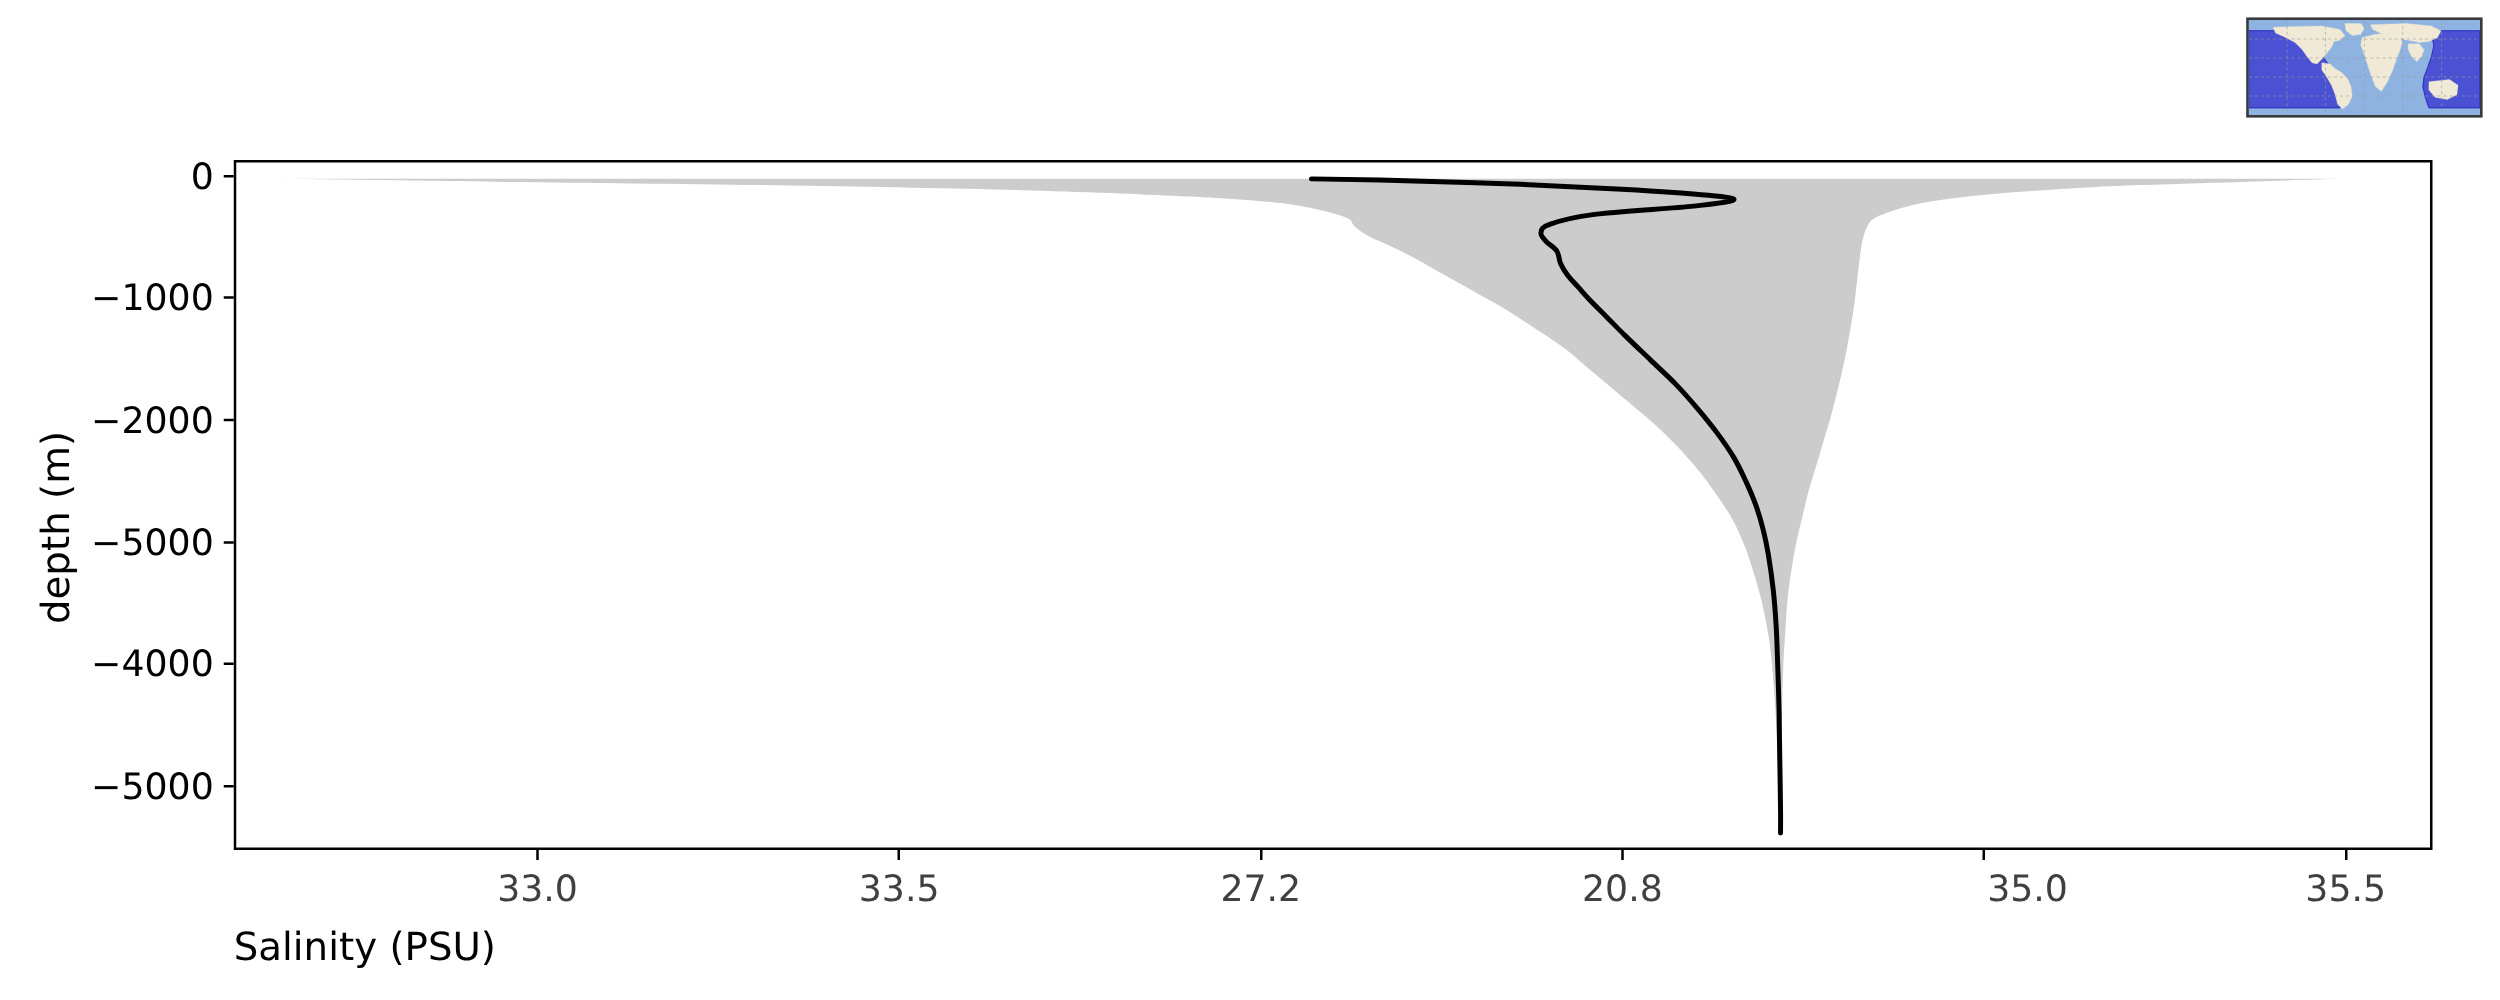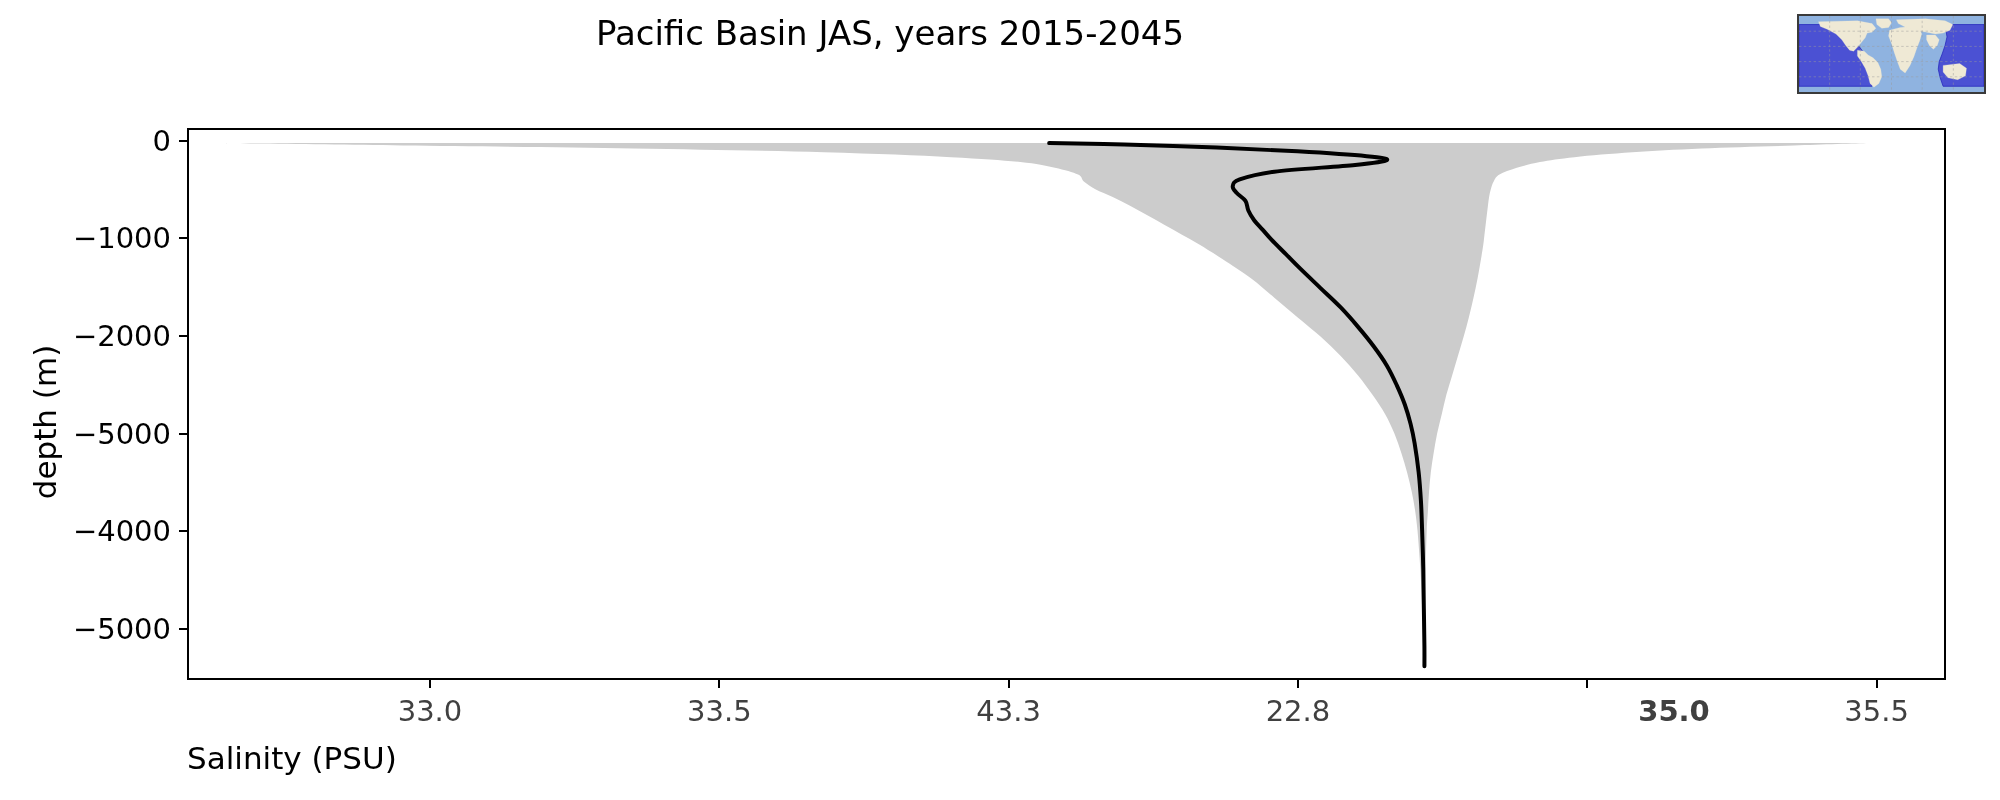--- a/index.html
+++ b/index.html
@@ -136,41 +136,40 @@
     height: 100%;
     display: block;
   }
 </style>
 </head>
 <body>
 
 <div id="figure">
 
   <div id="title-block">
-    <span class="tline">Pacific Basin JAS, years 2015-2045</span>
   </div>
 
   <div id="axes">
     <svg id="plot-svg" viewBox="0 0 1759 552" preserveAspectRatio="none">
       <path id="band-path" fill="#cccccc" stroke="none" d="M 28.93 13.19 C 59.79 13.60, 144.65 14.74, 214.09 15.63 C 283.52 16.53, 375.14 17.42, 445.54 18.56 C 515.93 19.70, 583.44 21.01, 636.48 22.47 C 689.52 23.94, 730.99 25.73, 763.78 27.36 C 796.56 28.98, 815.85 30.45, 833.21 32.24 C 850.57 34.03, 858.28 35.99, 867.93 38.10 C 877.57 40.22, 886.25 42.66, 891.07 44.94 C 895.89 47.22, 893.97 49.34, 896.86 51.78 C 899.75 54.22, 903.61 56.99, 908.43 59.60 C 913.25 62.20, 920.00 64.64, 925.79 67.41 C 931.58 70.18, 937.36 73.11, 943.15 76.21 C 948.93 79.30, 954.72 82.72, 960.51 85.98 C 966.29 89.23, 972.08 92.49, 977.87 95.75 C 983.65 99.00, 989.44 102.26, 995.22 105.52 C 1001.01 108.77, 1005.83 111.21, 1012.58 115.28 C 1019.33 119.36, 1027.05 124.24, 1035.73 129.94 C 1044.41 135.64, 1055.98 142.97, 1064.66 149.48 C 1073.34 155.99, 1080.09 162.51, 1087.80 169.02 C 1095.52 175.53, 1103.23 182.05, 1110.95 188.56 C 1118.66 195.07, 1126.86 201.59, 1134.09 208.10 C 1141.32 214.61, 1148.08 221.13, 1154.34 227.64 C 1160.61 234.15, 1166.40 240.67, 1171.70 247.18 C 1177.01 253.69, 1181.64 260.21, 1186.17 266.72 C 1190.70 273.23, 1195.23 279.75, 1198.90 286.26 C 1202.56 292.77, 1205.46 299.28, 1208.16 305.80 C 1210.86 312.31, 1212.98 318.82, 1215.10 325.34 C 1217.22 331.85, 1219.15 338.36, 1220.88 344.88 C 1222.62 351.39, 1224.16 357.90, 1225.51 364.42 C 1226.86 370.93, 1228.02 377.44, 1228.99 383.96 C 1229.95 390.47, 1230.43 393.73, 1231.30 403.50 C 1232.17 413.27, 1233.42 429.55, 1234.19 442.58 C 1234.96 455.60, 1235.45 468.63, 1235.93 481.66 C 1236.41 494.68, 1236.89 510.97, 1237.09 520.74 C 1237.28 530.51, 1237.09 537.02, 1237.09 540.28 L 1238.24 540.28  1238.24 540.28 C 1238.34 537.02, 1238.73 530.51, 1238.82 520.74 C 1238.92 510.97, 1238.73 494.68, 1238.82 481.66 C 1238.92 468.63, 1239.11 455.60, 1239.40 442.58 C 1239.69 429.55, 1240.17 413.27, 1240.56 403.50 C 1240.94 393.73, 1241.33 390.47, 1241.72 383.96 C 1242.10 377.44, 1242.39 370.93, 1242.87 364.42 C 1243.35 357.90, 1243.84 351.39, 1244.61 344.88 C 1245.38 338.36, 1246.44 331.85, 1247.50 325.34 C 1248.56 318.82, 1249.62 312.31, 1250.97 305.80 C 1252.32 299.28, 1254.06 292.77, 1255.60 286.26 C 1257.14 279.75, 1258.50 273.23, 1260.23 266.72 C 1261.97 260.21, 1264.09 253.69, 1266.02 247.18 C 1267.95 240.67, 1269.87 234.15, 1271.80 227.64 C 1273.73 221.13, 1275.76 214.61, 1277.59 208.10 C 1279.42 201.59, 1281.16 195.07, 1282.80 188.56 C 1284.44 182.05, 1285.98 175.53, 1287.43 169.02 C 1288.87 162.51, 1290.22 155.99, 1291.48 149.48 C 1292.73 142.97, 1293.98 135.64, 1294.95 129.94 C 1295.91 124.24, 1296.68 119.36, 1297.26 115.28 C 1297.84 111.21, 1298.03 108.77, 1298.42 105.52 C 1298.81 102.26, 1299.19 99.00, 1299.58 95.75 C 1299.96 92.49, 1300.35 89.23, 1300.73 85.98 C 1301.12 82.72, 1301.51 79.30, 1301.89 76.21 C 1302.28 73.11, 1302.57 70.18, 1303.05 67.41 C 1303.53 64.64, 1304.01 62.20, 1304.78 59.60 C 1305.56 56.99, 1306.23 54.22, 1307.68 51.78 C 1309.12 49.34, 1309.61 47.22, 1313.46 44.94 C 1317.32 42.66, 1324.07 40.22, 1330.82 38.10 C 1337.57 35.99, 1344.32 34.03, 1353.97 32.24 C 1363.61 30.45, 1373.25 28.98, 1388.68 27.36 C 1404.11 25.73, 1425.33 23.94, 1446.55 22.47 C 1467.76 21.01, 1488.98 19.70, 1515.98 18.56 C 1542.98 17.42, 1580.59 16.53, 1608.56 15.63 C 1636.53 14.74, 1671.24 13.60, 1683.78 13.19 Z"></path>
       <path id="mean-path" fill="none" stroke="#000000" stroke-width="4" stroke-linecap="round" stroke-linejoin="round" d="M 862.14 13.19 C 874.68 13.43, 909.40 13.92, 937.36 14.65 C 965.33 15.39, 1001.01 16.45, 1029.94 17.59 C 1058.87 18.73, 1085.87 20.03, 1110.95 21.49 C 1136.02 22.96, 1165.43 24.91, 1180.38 26.38 C 1195.33 27.84, 1202.56 28.82, 1200.63 30.29 C 1198.70 31.75, 1187.61 33.22, 1168.81 35.17 C 1150.00 37.13, 1107.09 39.57, 1087.80 42.01 C 1068.52 44.45, 1060.03 47.38, 1053.09 49.83 C 1046.14 52.27, 1046.62 54.39, 1046.14 56.67 C 1045.66 58.95, 1048.07 61.06, 1050.19 63.50 C 1052.31 65.95, 1056.94 68.39, 1058.87 71.32 C 1060.80 74.25, 1060.32 77.83, 1061.76 81.09 C 1063.21 84.35, 1065.14 87.60, 1067.55 90.86 C 1069.96 94.12, 1073.34 97.37, 1076.23 100.63 C 1079.12 103.89, 1081.05 106.33, 1084.91 110.40 C 1088.77 114.47, 1094.55 120.17, 1099.37 125.05 C 1104.20 129.94, 1108.05 134.01, 1113.84 139.71 C 1119.63 145.41, 1127.34 152.74, 1134.09 159.25 C 1140.84 165.76, 1148.08 172.28, 1154.34 178.79 C 1160.61 185.30, 1166.21 191.82, 1171.70 198.33 C 1177.20 204.84, 1182.50 211.36, 1187.33 217.87 C 1192.15 224.38, 1196.78 230.90, 1200.63 237.41 C 1204.49 243.92, 1207.48 250.44, 1210.47 256.95 C 1213.46 263.46, 1216.26 269.98, 1218.57 276.49 C 1220.88 283.00, 1222.72 289.52, 1224.36 296.03 C 1226.00 302.54, 1227.06 307.43, 1228.41 315.57 C 1229.76 323.71, 1231.40 335.11, 1232.46 344.88 C 1233.52 354.65, 1234.19 364.42, 1234.77 374.19 C 1235.35 383.96, 1235.54 392.10, 1235.93 403.50 C 1236.31 414.90, 1236.80 429.55, 1237.09 442.58 C 1237.38 455.60, 1237.47 468.63, 1237.66 481.66 C 1237.86 494.68, 1238.15 510.97, 1238.24 520.74 C 1238.34 530.51, 1238.24 537.02, 1238.24 540.28"></path>
     </svg>
   </div>
 
   <div id="ticks-layer">
       <div class="tick-x" style="left: 429.02px;"></div>
       <div class="ticklabel-x" style="left: 430.02px;">33.0</div>
       <div class="tick-x" style="left: 718.329px;"></div>
       <div class="ticklabel-x" style="left: 719.329px;">33.5</div>
       <div class="tick-x" style="left: 1007.64px;"></div>
-      <div class="ticklabel-x" style="left: 1008.64px;">43.3</div>
+      <div class="ticklabel-x" style="left: 1008.64px;">27.2</div>
       <div class="tick-x" style="left: 1296.95px;"></div>
-      <div class="ticklabel-x" style="left: 1297.95px;">22.8</div>
+      <div class="ticklabel-x" style="left: 1297.95px;">20.8</div>
       <div class="tick-x" style="left: 1586.26px;"></div>
-      <div class="ticklabel-x" style="left: 1674px; font-weight: bold;">35.0</div>
+      <div class="ticklabel-x" style="left: 1622px;">35.0</div>
       <div class="tick-x" style="left: 1875.57px;"></div>
       <div class="ticklabel-x" style="left: 1876.57px;">35.5</div>
       <div class="tick-y" style="top: 139.701px;"></div>
       <div class="ticklabel-y" style="top: 140.701px;">0</div>
       <div class="tick-y" style="top: 237.4px;"></div>
       <div class="ticklabel-y" style="top: 238.4px;">−1000</div>
       <div class="tick-y" style="top: 335.099px;"></div>
       <div class="ticklabel-y" style="top: 336.099px;">−2000</div>
       <div class="tick-y" style="top: 432.798px;"></div>
       <div class="ticklabel-y" style="top: 433.798px;">−5000</div>

